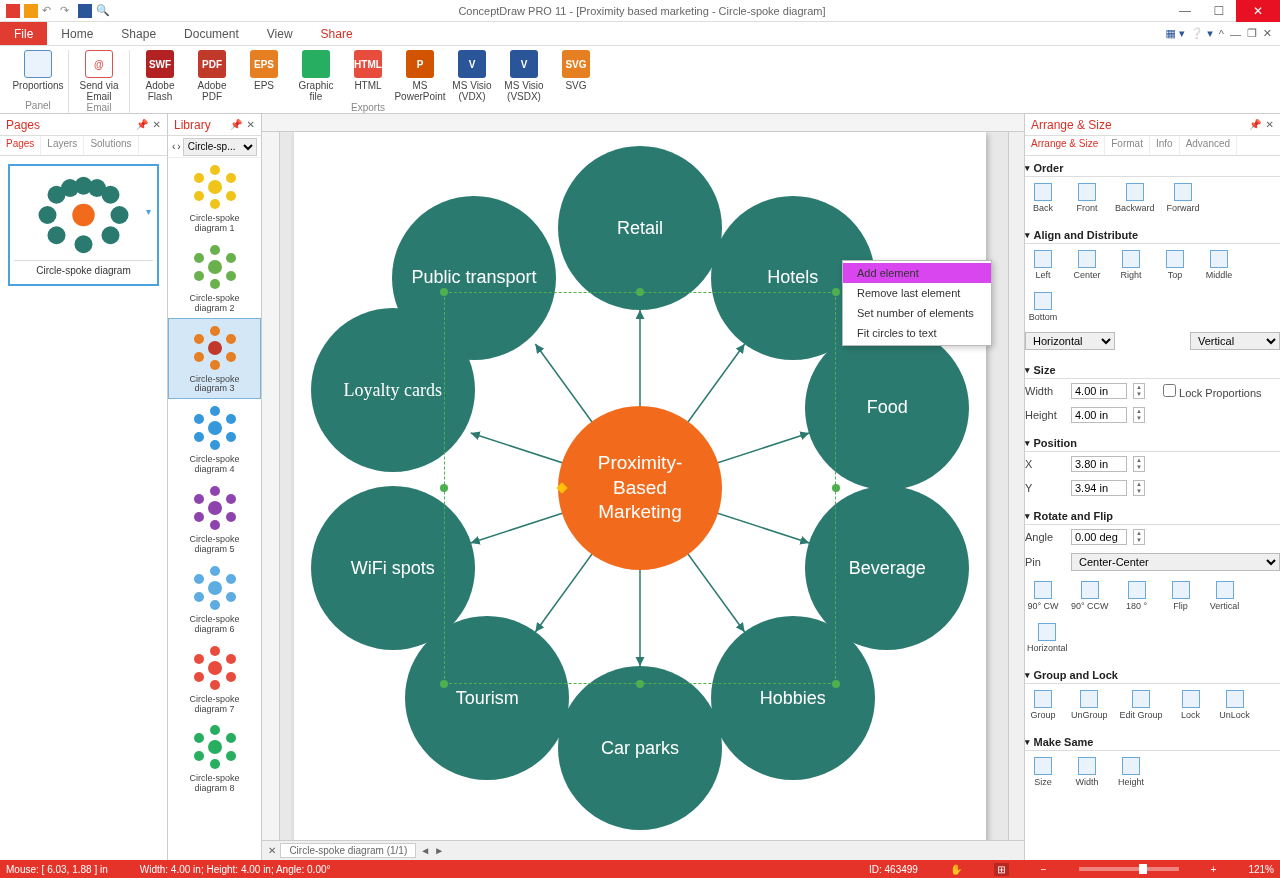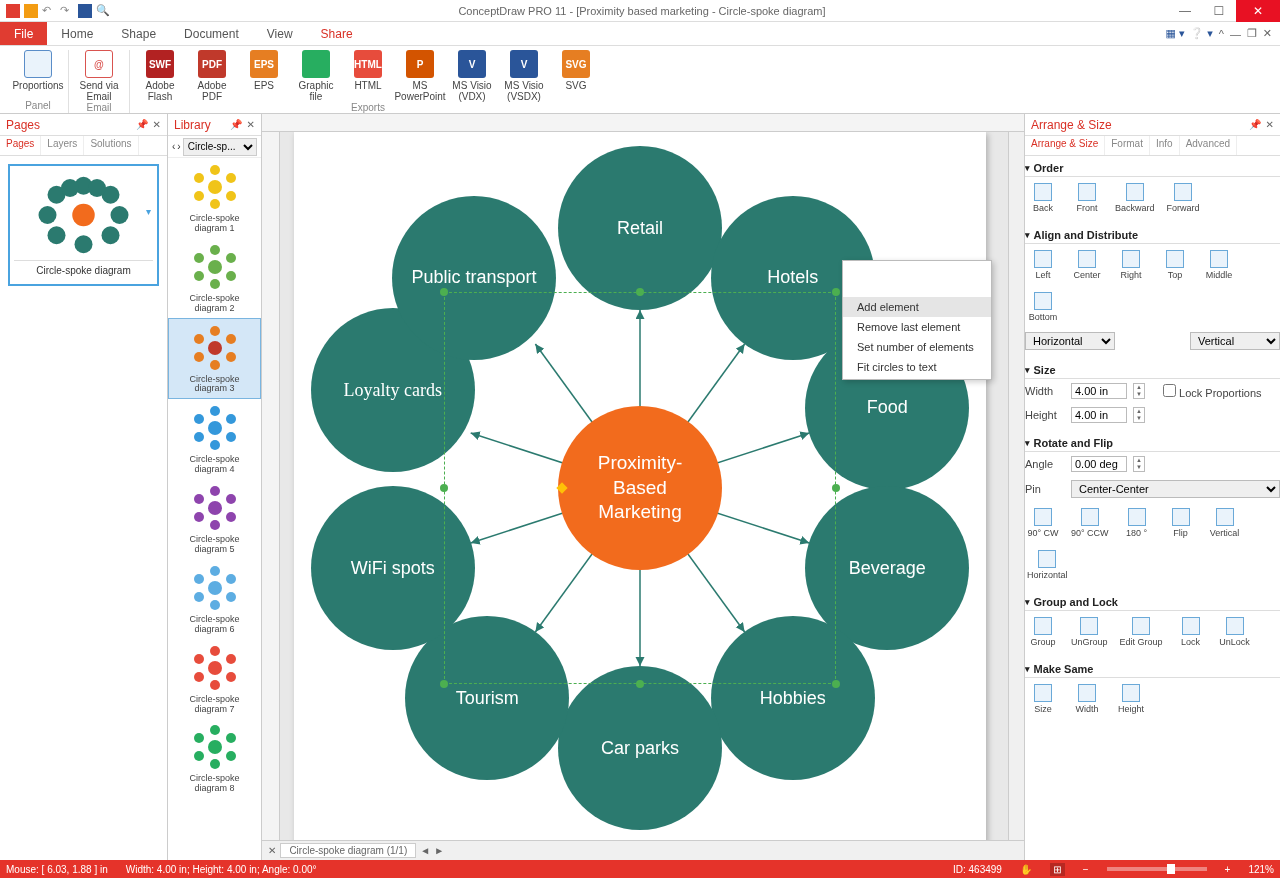--- a/index.html
+++ b/index.html
@@ -68,21 +68,21 @@
 
 .circ { position: absolute; border-radius: 50%; background: #2b7a6f; color: #fff; display: flex; align-items: center; justify-content: center; text-align: center; font-size: 18px; }
 .circ.center { background: #f26b1d; font-size: 19px; line-height: 1.3; }
 .sel-box { position: absolute; border: 1px dashed #4caf50; }
 .handle { position: absolute; width: 8px; height: 8px; background: #4caf50; border-radius: 50%; }
 .handle.y { background: #ffc107; transform: rotate(45deg); border-radius: 0; }
 
 
 .ctxmenu { position: absolute; background: #fff; border: 1px solid #bbb; box-shadow: 2px 2px 6px rgba(0,0,0,0.2); font-size: 11px; min-width: 150px; padding: 2px 0; }
 .ctxmenu .mi { padding: 4px 14px; }
-.ctxmenu .mi.hl { background: #e5e5e5; margin-top: 34px; }
+.ctxmenu .mi.hl { background: #d946ef; }
 
 .canvas-tabs { height: 20px; background: #f0f0f0; border-top: 1px solid #ccc; display: flex; align-items: center; font-size: 10px; gap: 4px; padding: 0 6px; color: #666; }
 .canvas-tabs .tab { background: #fff; border: 1px solid #ccc; padding: 1px 8px; }
 
 
 .right-panel { width: 256px; border-left: 1px solid #ccc; display: flex; flex-direction: column; background: #fff; }
 .rp-tabs { height: 20px; display: flex; border-bottom: 1px solid #ddd; font-size: 10px; }
 .rp-tabs .rt { padding: 2px 6px; color: #888; border-right: 1px solid #eee; }
 .rp-tabs .rt.active { color: #d93025; }
 .rp-body { flex: 1; overflow-y: auto; padding: 4px 0; font-size: 11px; }
@@ -94,21 +94,21 @@
 .rp-row input[type=text] { width: 56px; border: 1px solid #bbb; font-size: 11px; padding: 1px 3px; }
 .rp-row select { border: 1px solid #bbb; font-size: 11px; padding: 1px 3px; }
 .icon-row { display: flex; gap: 12px; padding: 6px 2px; flex-wrap: wrap; }
 .icon-btn { display: flex; flex-direction: column; align-items: center; gap: 2px; min-width: 32px; }
 .icon-btn .ic { width: 18px; height: 18px; border: 1px solid #6aa9d8; background: #eaf3fb; }
 .icon-btn .lbl { font-size: 9px; color: #444; text-align:right; }
 .spin { display: inline-flex; flex-direction: column; border: 1px solid #bbb; }
 .spin span { font-size: 6px; line-height: 7px; padding: 0 2px; color: #666; }
 
 
-.statusbar { height: 18px; background: #e5332a; color: #fff; display: flex; align-items: center; font-size: 10px; padding: 0 6px; gap: 18px; }
+.statusbar { height: 18px; background: #e5332a; color: #fff; display: flex; align-items: center; font-size: 10px; padding: 0 6px; gap: 32px; }
 .statusbar .sp { flex: 1; }
 .statusbar .zoom-slider { width: 100px; height: 4px; background: rgba(255,255,255,0.4); position: relative; }
 .statusbar .zoom-slider .thumb { position: absolute; width: 8px; height: 10px; background: #fff; top: -3px; left: 60%; }
 
 svg line.spoke { stroke: #2b7a6f; stroke-width: 1.5; marker-end: url(#arrow); }
 </style>
 </head>
 <body>
 
 <div class="titlebar">
@@ -499,20 +499,39 @@
         <div class="rp-row">
           <label>Height</label>
           <input type="text" value="4.00 in" style="">
           <span class="spin">
               <span>▲</span>
               <span>▼</span>
             </span>
         </div>
       </div>
       <div class="rp-section">
+        <div class="rp-sec-h">Position</div>
+        <div class="rp-row">
+            <label>X</label>
+          <input type="text" value="3.80 in" style="">
+          <span class="spin">
+              <span>▲</span>
+              <span>▼</span>
+            </span>
+          </div>
+        <div class="rp-row">
+            <label>Y</label>
+          <input type="text" value="3.94 in" style="">
+          <span class="spin">
+              <span>▲</span>
+              <span>▼</span>
+            </span>
+          </div>
+      </div>
+      <div class="rp-section">
         <div class="rp-sec-h">Rotate and Flip</div>
         <div class="rp-row">
             <label>Angle</label>
           <input type="text" value="0.00 deg" style="">
           <span class="spin">
               <span>▲</span>
               <span>▼</span>
             </span>
           </div>
         <div class="rp-row">

